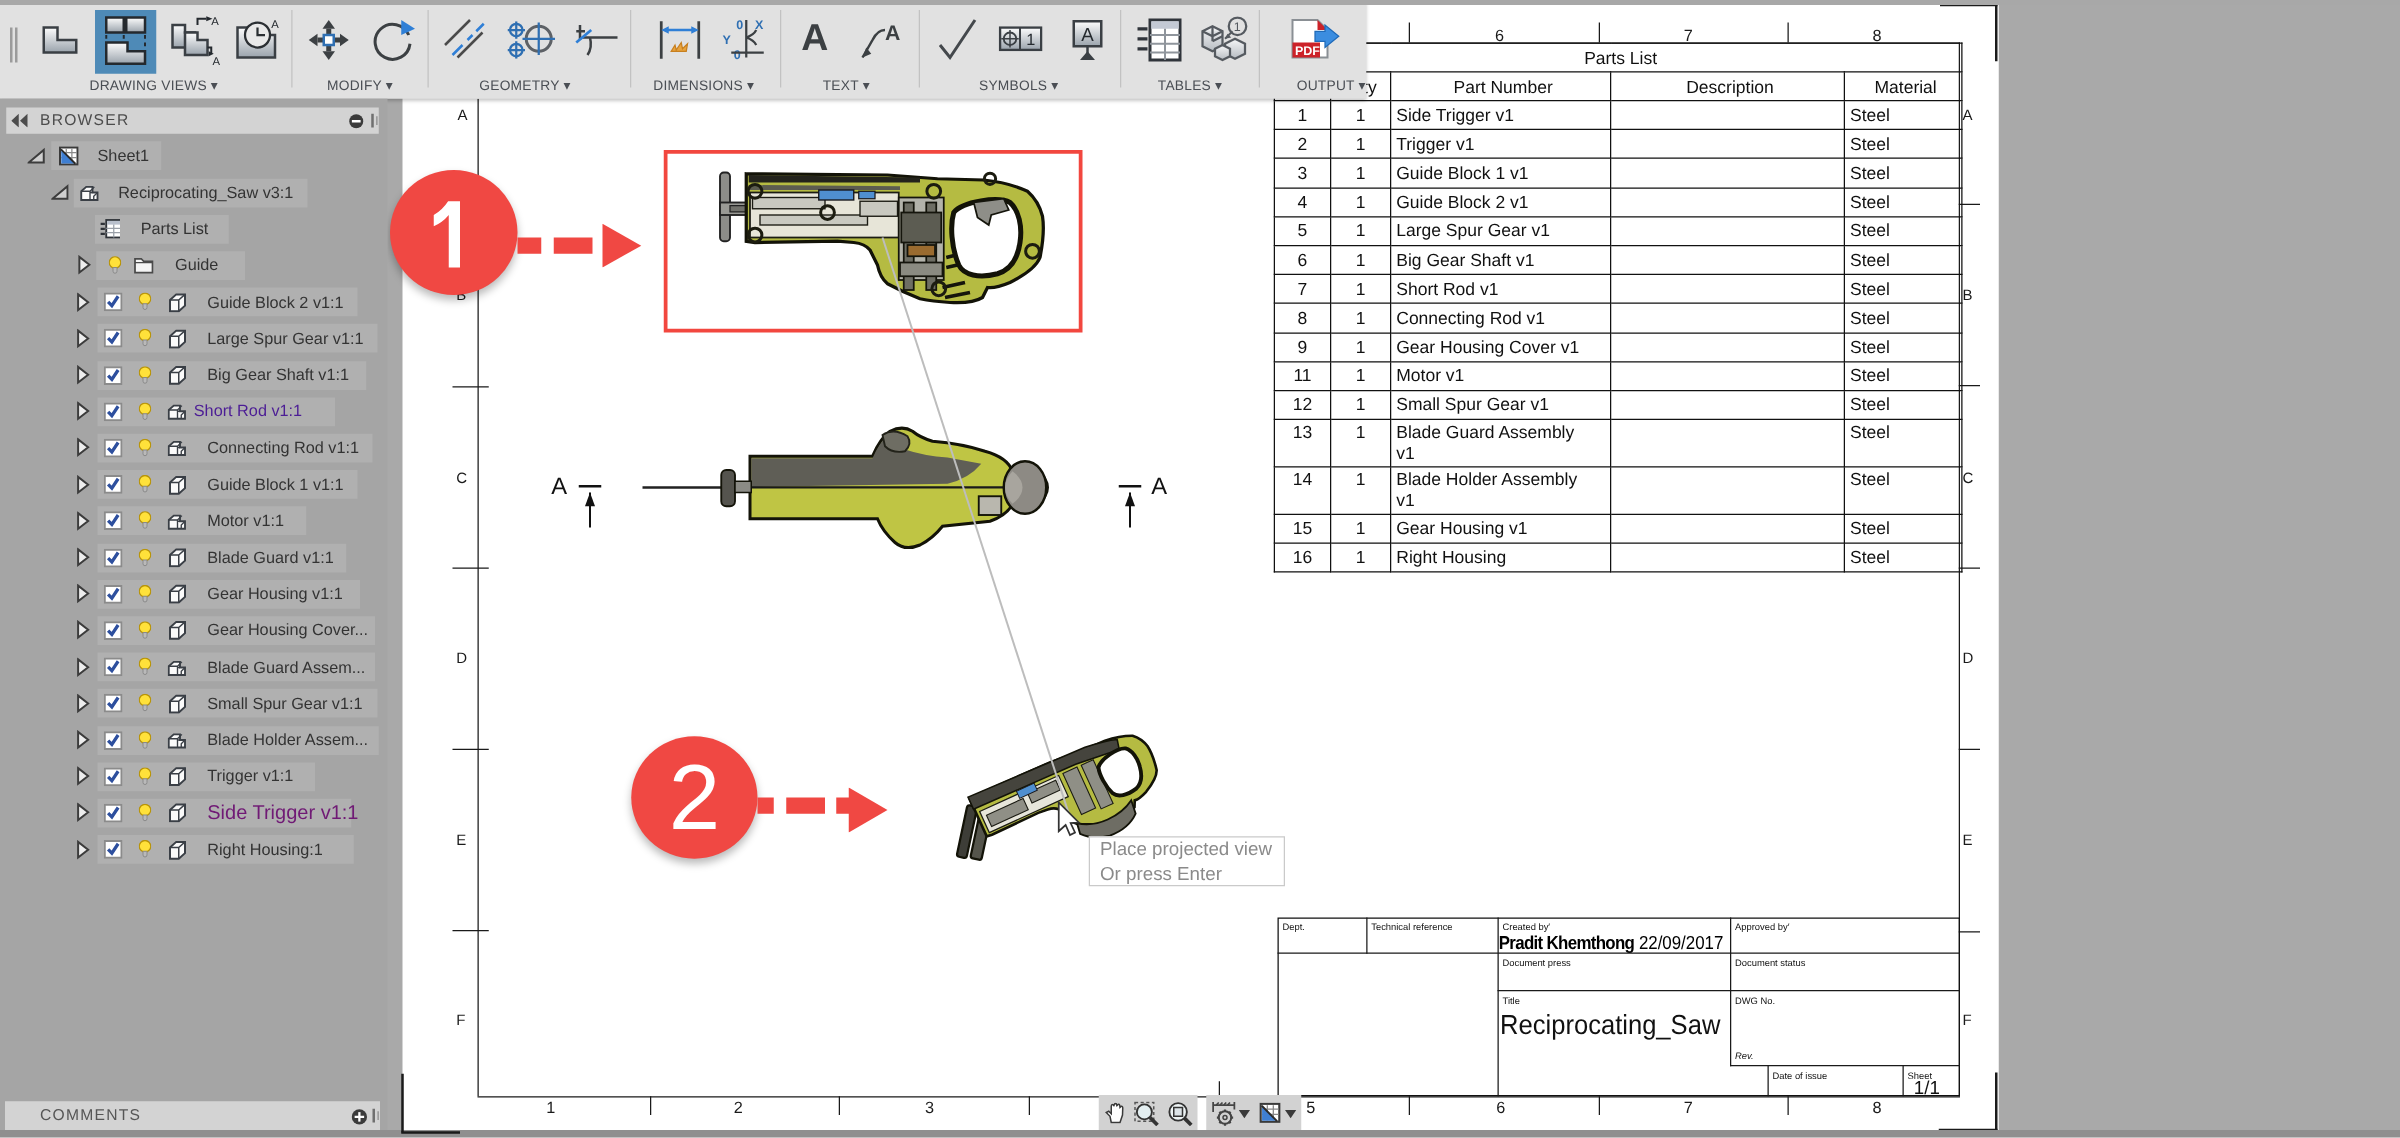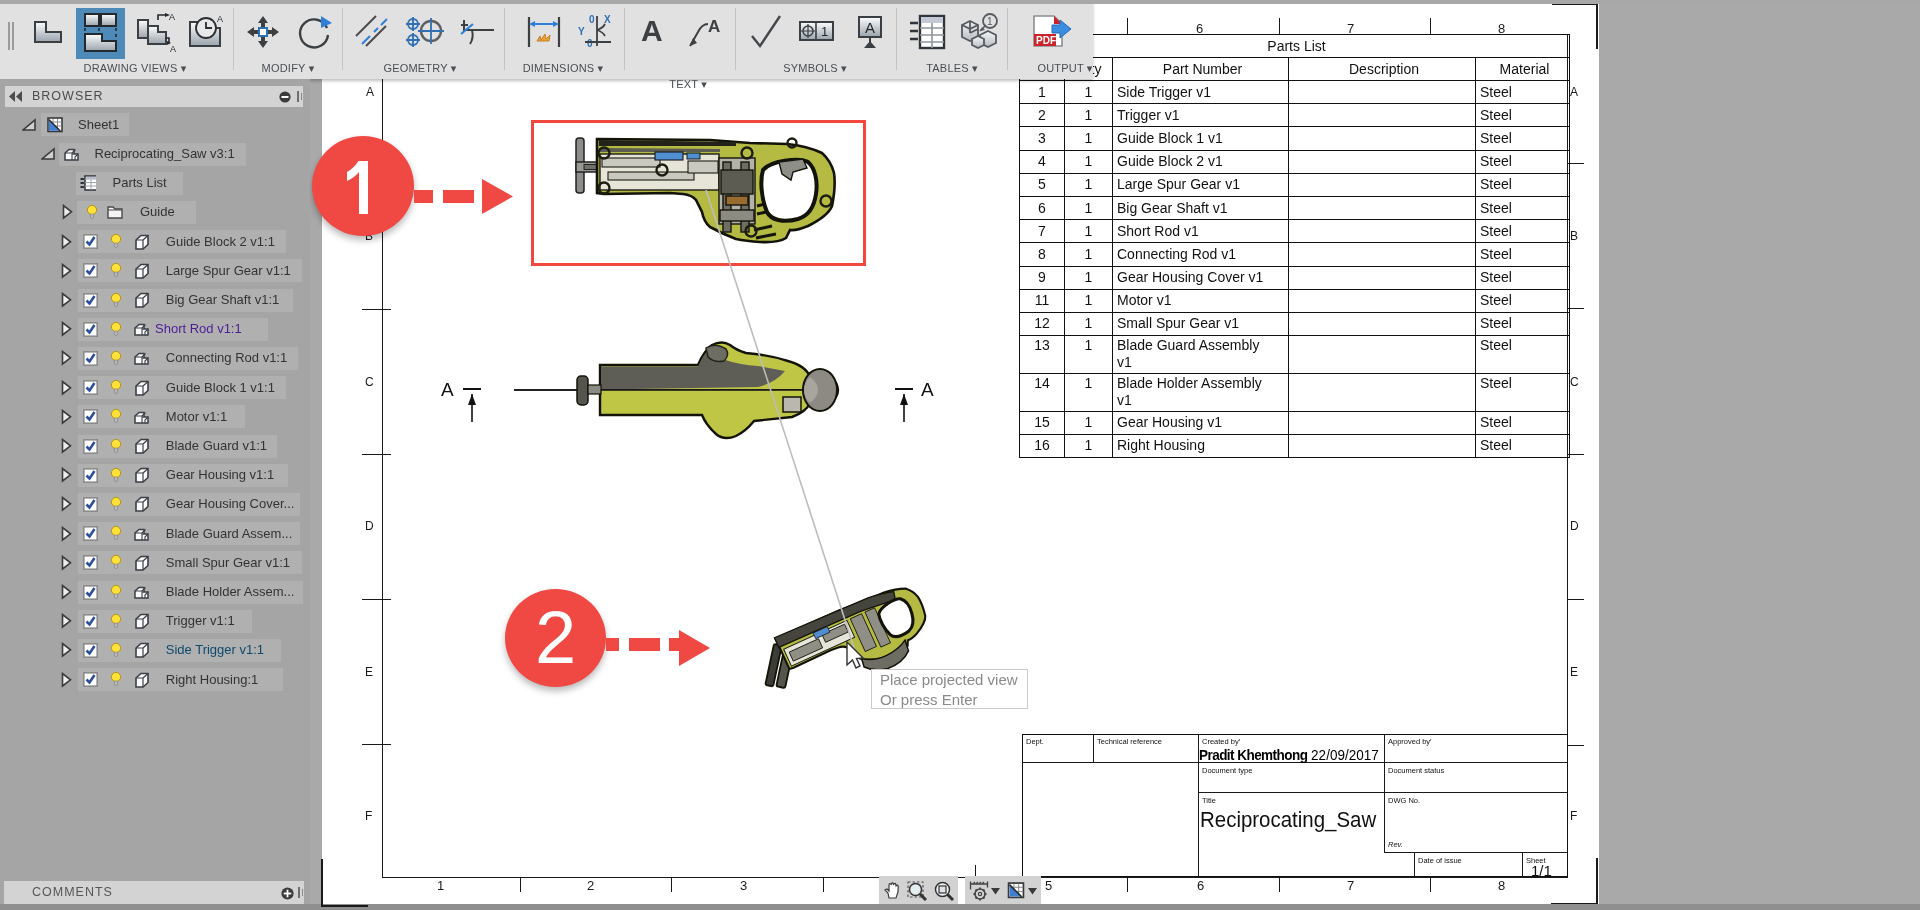--- a/index.html
+++ b/index.html
@@ -227,21 +227,21 @@
   <div class="line" style="left:1093px;top:734px;width:1px;height:29px;"></div>
   <div class="line" style="left:1198px;top:734px;width:1px;height:143px;"></div>
   <div class="line" style="left:1384px;top:734px;width:1px;height:119px;"></div>
   <div class="line" style="left:1414px;top:852px;width:1px;height:25px;"></div>
   <div class="line" style="left:1522px;top:852px;width:1px;height:25px;"></div>
 
   <div class="abs tl" style="left:1026px;top:737px;">Dept.</div>
   <div class="abs tl" style="left:1097px;top:737px;">Technical reference</div>
   <div class="abs tl" style="left:1202px;top:737px;">Created by′</div>
   <div class="abs tl" style="left:1388px;top:737px;">Approved by′</div>
-  <div class="abs tl" style="left:1202px;top:766px;">Document type</div>
+  <div class="abs tl" style="left:1202px;top:766px;">Document press</div>
   <div class="abs tl" style="left:1388px;top:766px;">Document status</div>
   <div class="abs tl" style="left:1202px;top:796px;">Title</div>
   <div class="abs tl" style="left:1388px;top:796px;">DWG No.</div>
   <div class="abs tl" style="left:1388px;top:840px;font-style:italic;">Rev.</div>
   <div class="abs tl" style="left:1418px;top:856px;">Date of issue</div>
   <div class="abs tl" style="left:1526px;top:856px;">Sheet</div>
 
   <div class="abs" style="left:1199px;top:746px;font-size:15px;color:#000;white-space:nowrap;transform:scaleX(0.9);transform-origin:left;"><b style="letter-spacing:-0.6px;">Pradit Khemthong</b> 22/09/2017</div>
   <div class="abs" style="left:1200px;top:807px;font-size:22px;color:#111;white-space:nowrap;transform:scaleX(0.93);transform-origin:left;">Reciprocating_Saw</div>
   <div class="abs" style="left:1531px;top:862px;font-size:15px;color:#111;">1/1</div>
@@ -407,25 +407,25 @@
   <div class="abs" style="left:12px;top:22px;width:2px;height:28px;background:#9b9b9b;"></div>
 
   <div class="abs tdv" style="left:233px;"></div>
   <div class="abs tdv" style="left:342px;"></div>
   <div class="abs tdv" style="left:504px;"></div>
   <div class="abs tdv" style="left:624px;"></div>
   <div class="abs tdv" style="left:735px;"></div>
   <div class="abs tdv" style="left:896px;"></div>
   <div class="abs tdv" style="left:1007px;"></div>
 
-  <div class="abs tlb" style="left:55px;top:62px;width:160px;">DRAWING VIEWS ▾</div>
+  <div class="abs tlb" style="left:43px;top:62px;width:160px;">DRAWING VIEWS ▾</div>
   <div class="abs tlb" style="left:238px;top:62px;width:100px;">MODIFY ▾</div>
   <div class="abs tlb" style="left:360px;top:62px;width:120px;">GEOMETRY ▾</div>
   <div class="abs tlb" style="left:500px;top:62px;width:126px;">DIMENSIONS ▾</div>
-  <div class="abs tlb" style="left:647px;top:78px;width:60px;text-align:right;">TEXT ▾</div>
+  <div class="abs tlb" style="left:647px;top:62px;width:60px;">TEXT ▾</div>
   <div class="abs tlb" style="left:765px;top:62px;width:100px;">SYMBOLS ▾</div>
   <div class="abs tlb" style="left:912px;top:62px;width:80px;">TABLES ▾</div>
   <div class="abs tlb" style="left:1022px;top:62px;width:86px;">OUTPUT ▾</div>
 
   <svg class="abs" style="left:33px;top:20px;" width="30" height="24" viewBox="0 0 30 24">
     <defs>
         <linearGradient id="gm" x1="0" y1="0" x2="0" y2="1">
           <stop offset="0" stop-color="#fdfdfd"></stop>
           <stop offset="1" stop-color="#9aa3ac"></stop>
         </linearGradient>
@@ -895,21 +895,21 @@
       </svg>
   <svg class="abs" style="left:82.5px;top:642.9px;" width="15" height="15" viewBox="0 0 15 15">
         <use href="#chk"></use>
       </svg>
   <svg class="abs" style="left:110.8px;top:642.9px;" width="10" height="15" viewBox="0 0 10 15">
         <use href="#bulb"></use>
       </svg>
   <svg class="abs" style="left:133.5px;top:642.4px;" width="16" height="16" viewBox="0 0 16 16">
         <use href="#cube"></use>
       </svg>
-  <div class="abs" style="left:165.8px;top:642.4px;font-size:13px;color:#0c4a6e;white-space:nowrap;">Side Trigger v1:1</div>
+  <div class="abs" style="left:165.8px;top:642.4px;font-size:16px;color:#701a75;white-space:nowrap;">Side Trigger v1:1</div>
   <div class="abs" style="left:77.5px;top:668.1px;width:205px;height:23px;background:#b0b0b0;"></div>
   <svg class="abs" style="left:60px;top:671.6px;" width="13" height="16" viewBox="0 0 13 16">
         <use href="#tri-col"></use>
       </svg>
   <svg class="abs" style="left:82.5px;top:672.1px;" width="15" height="15" viewBox="0 0 15 15">
         <use href="#chk"></use>
       </svg>
   <svg class="abs" style="left:110.8px;top:672.1px;" width="10" height="15" viewBox="0 0 10 15">
         <use href="#bulb"></use>
       </svg>

